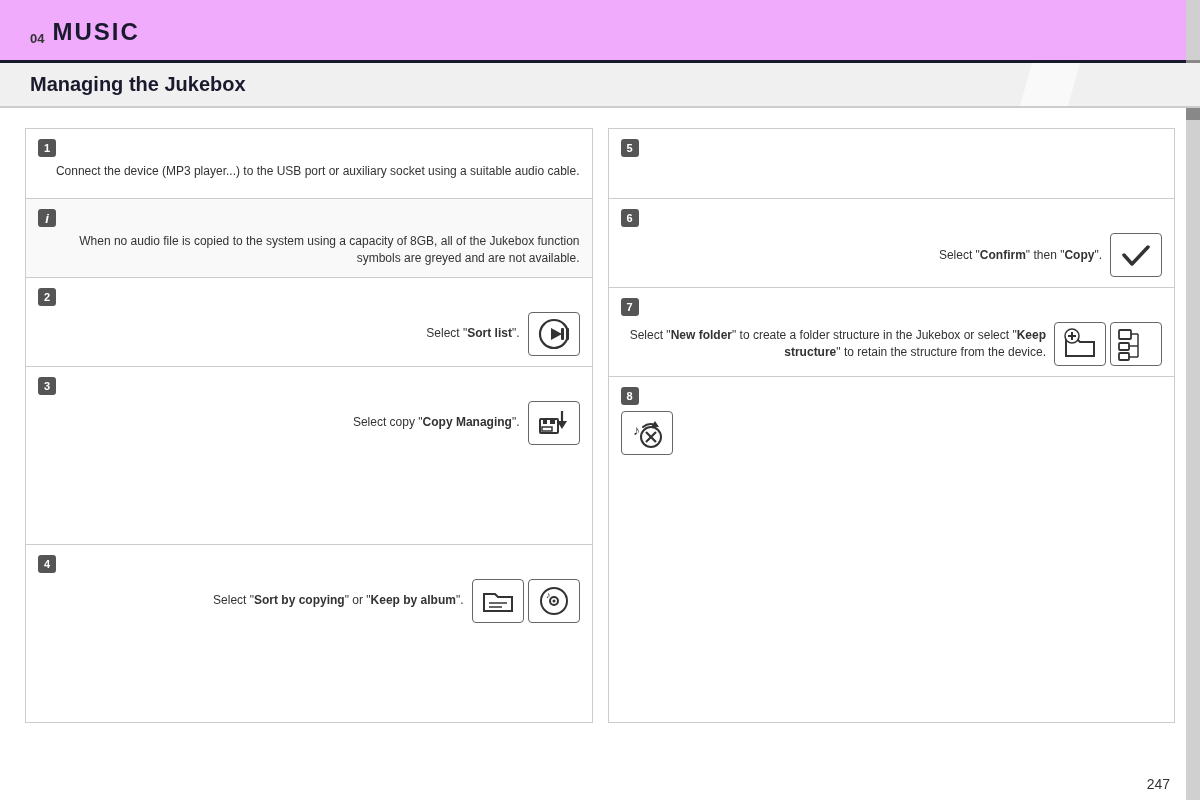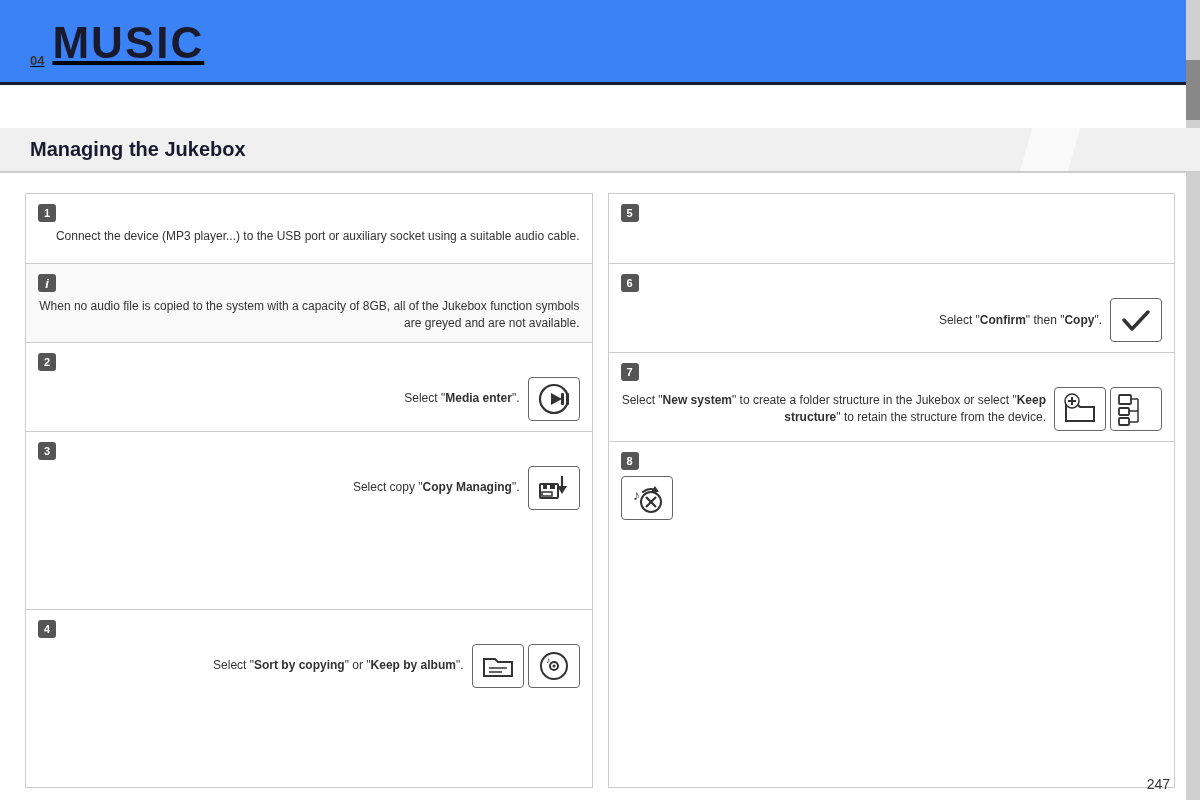--- a/index.html
+++ b/index.html
@@ -7,51 +7,49 @@
       font-family: Arial, sans-serif;
       background: #fff;
       width: 1200px;
       height: 800px;
       overflow: hidden;
       position: relative;
     }
 
     
     .header {
-      background: #3b82f6;
+      background: #f0abfc;
       border-bottom: 3px solid #1a1a2e;
       padding: 18px 46px 14px 30px;
       display: flex;
       align-items: flex-end;
-      text-decoration: underline;
     }
     .header-chapter {
       font-size: 13px;
       font-weight: bold;
       color: #333;
       margin-right: 8px;
     }
     .header-title {
-      font-size: 44px;
+      font-size: 24px;
       font-weight: 900;
       color: #1a1a2e;
       letter-spacing: 2px;
       text-transform: uppercase;
       text-align: right;
     }
 
     
     .subheader {
       background: #f0f0f0;
       border-bottom: 2px solid #ccc;
       padding: 10px 30px;
       display: flex;
       align-items: center;
       position: relative;
-      margin-top: 43px;
     }
     .subheader-title {
       font-size: 20px;
       font-weight: 900;
       color: #1a1a2e;
     }
     .subheader-slash {
       position: absolute;
       right: 120px;
       top: 0;
@@ -214,28 +212,28 @@
     <div class="step-card">
       <span class="step-number">1</span>
       <div class="step-body">
         <span class="step-text">Connect the device (MP3 player...) to the USB port or auxiliary socket using a suitable audio cable.</span>
       </div>
     </div>
 
     <div class="step-card info-card">
       <span class="step-number info">i</span>
       <div class="step-body">
-        <span class="step-text">When no audio file is copied to the system with a capacity of 8GB, all of the Jukebox function symbols are greyed and are not available.</span>
+        <span class="step-text">When no audio file is copied to the system using a capacity of 8GB, all of the Jukebox function symbols are greyed and are not available.</span>
       </div>
     </div>
 
     <div class="step-card">
       <span class="step-number">2</span>
       <div class="step-body">
-        <span class="step-text">Select "<strong>Media enter</strong>".</span>
+        <span class="step-text">Select "<strong>Sort list</strong>".</span>
         <div class="step-icons">
           <div class="icon-box">
 
             <svg class="icon-svg" viewBox="0 0 36 36">
               <circle cx="18" cy="18" r="14" fill="none" stroke="#333" stroke-width="2.2"></circle>
               <polygon points="15,12 26,18 15,24" fill="#333"></polygon>
               <rect x="25" y="12" width="3" height="12" rx="1" fill="#333"></rect>
               <rect x="30" y="12" width="3" height="12" rx="1" fill="#333"></rect>
             </svg>
           </div>
@@ -309,21 +307,21 @@
               <polyline points="6,18 14,27 30,10" fill="none" stroke="#333" stroke-width="3.5" stroke-linecap="round" stroke-linejoin="round"></polyline>
             </svg>
           </div>
         </div>
       </div>
     </div>
 
     <div class="step-card">
       <span class="step-number">7</span>
       <div class="step-body">
-        <span class="step-text">Select "<strong>New system</strong>" to create a folder structure in the Jukebox or select "<strong>Keep structure</strong>" to retain the structure from the device.</span>
+        <span class="step-text">Select "<strong>New folder</strong>" to create a folder structure in the Jukebox or select "<strong>Keep structure</strong>" to retain the structure from the device.</span>
         <div class="step-icons">
 
           <div class="icon-box">
             <svg class="icon-svg" viewBox="0 0 36 36">
               <path d="M4,14 L4,30 L32,30 L32,16 L18,16 L15,13 L4,13 Z" fill="none" stroke="#333" stroke-width="2"></path>
 
               <circle cx="10" cy="10" r="7" fill="#fff" stroke="#333" stroke-width="1.5"></circle>
               <line x1="10" y1="6" x2="10" y2="14" stroke="#333" stroke-width="2"></line>
               <line x1="6" y1="10" x2="14" y2="10" stroke="#333" stroke-width="2"></line>
             </svg>

